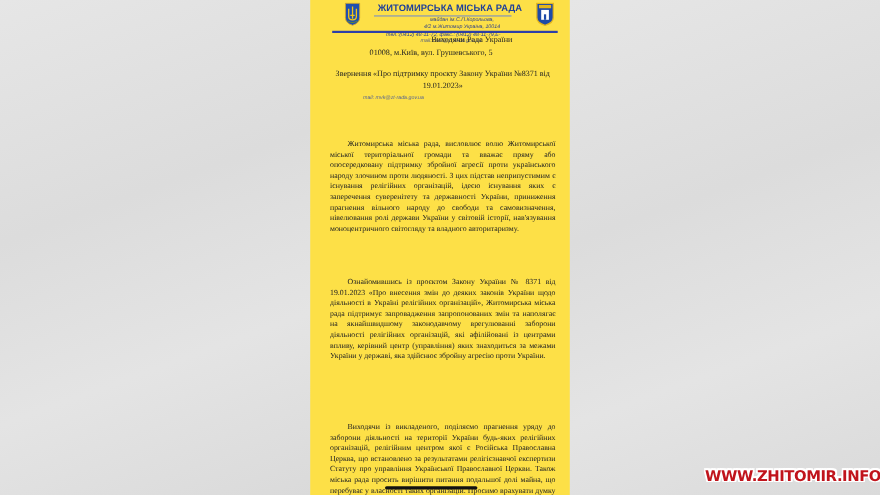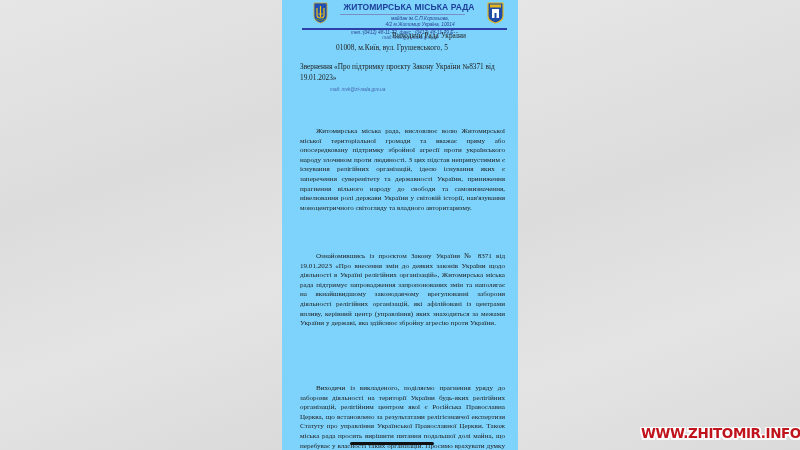--- a/index.html
+++ b/index.html
@@ -9,21 +9,21 @@
     font-family: "Liberation Serif", serif;
   }
   .bg-left, .bg-right {
     position: absolute; top: 0; height: 450px;
     background: linear-gradient(160deg, #e6e6e6 0%, #dcdcdc 40%, #e4e4e4 70%, #dadada 100%);
   }
   .bg-left { left: 0; width: 282px; }
   .bg-right { left: 518px; width: 282px; }
   .doc {
     position: absolute; left: 282px; top: 0; width: 236px; height: 450px;
-    background: #7dd3fc; overflow: hidden;
+    background: #fde047; overflow: hidden;
   }
   .letterhead { position: absolute; left: 0; top: 0; width: 236px; height: 40px; }
   .emblem-ua { position: absolute; left: 31px; top: 2px; width: 15px; height: 22px; }
   .emblem-city { position: absolute; left: 205px; top: 2px; width: 17px; height: 22px; }
   .lh-title {
     position: absolute; left: 52px; top: 2px; width: 150px; text-align: center;
     font-family: "Liberation Sans", sans-serif; font-weight: bold; font-size: 8.5px;
     color: #1e3f9a; letter-spacing: 0.1px;
   }
   .lh-rule-top { position: absolute; left: 58px; top: 14px; width: 125px; height: 1px; background: #7a8fc4; }
@@ -32,21 +32,21 @@
     font-family: "Liberation Sans", sans-serif; font-style: italic; font-size: 4.8px; color: #2a3e8a;
   }
   .lh-address1 { left: 20px; top: 16px; }
   .lh-address2 { left: 20px; top: 22px; }
   .lh-rule { position: absolute; left: 20px; top: 28px; width: 205px; height: 1.5px; background: #2d3fa8; }
   .lh-phone { left: 3px; top: 29.5px; }
   .lh-mail { left: 10px; top: 35px; opacity: 0.8; }
   .recipient1 { position: absolute; left: 110px; top: 31px; font-size: 7.4px; color: #222; }
   .recipient2 { position: absolute; left: 34px; top: 43px; font-size: 7.4px; color: #222; margin-left: 20px; }
   .appeal-title {
-    position: absolute; left: 18px; top: 61px; width: 205px; 
+    position: absolute; left: 18px; top: 61px; width: 205px; text-align: center;
     font-size: 7.3px; line-height: 11px; color: #222;
   }
   .body {
     position: absolute; left: 18px; width: 205px; font-size: 7.1px; line-height: 9.6px;
     color: #222; text-align: justify; text-align-last: left; margin: 0;
   }
   .p1 { top: 87px; }
   .p2 { top: 212px; }
   .p3 { top: 344px; }
   .indent { text-indent: 16px; margin-top: 40px; }

